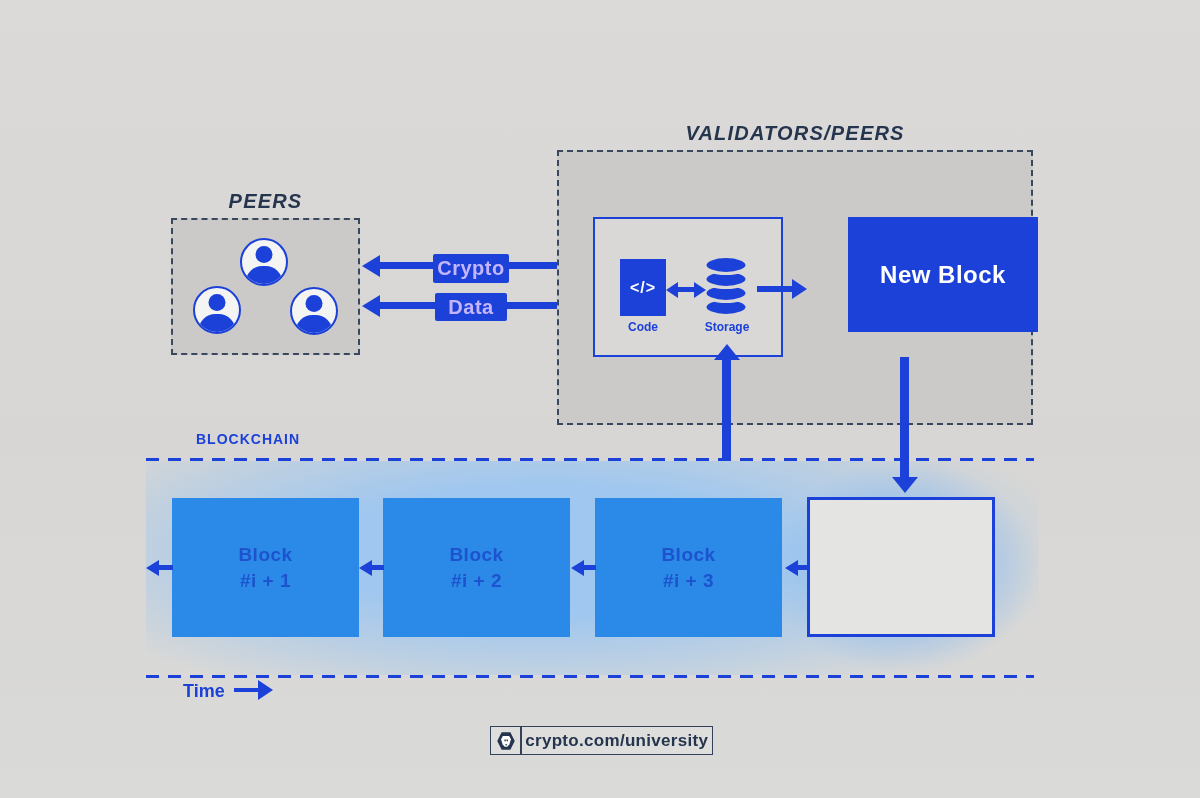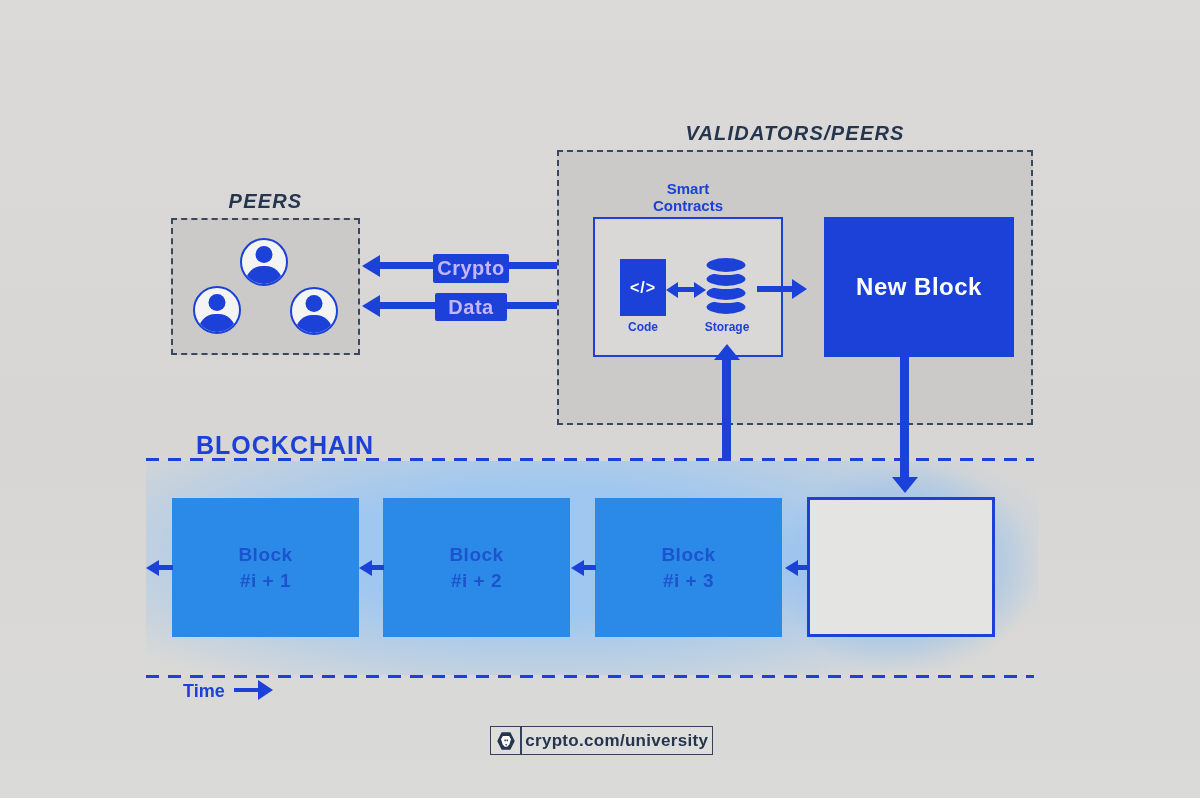--- a/index.html
+++ b/index.html
@@ -57,21 +57,21 @@
 
   .tag { position:absolute; background:#1b41d9; color:#c4b5fd; font-weight:bold; font-size:20px;
     display:flex; align-items:center; justify-content:center; border-radius:2px; letter-spacing:0.5px; }
 
   
   .sc-box { position:absolute; left:593px; top:217px; width:190px; height:140px; background:#d9d8d6; border:2px solid #1b41d9; }
   .code-box { position:absolute; left:620px; top:259px; width:46px; height:57px; background:#1b41d9; color:#fff;
     display:flex; align-items:center; justify-content:center; font-size:16px; font-weight:bold; letter-spacing:1px; }
   .mini-label { position:absolute; font-size:12px; font-weight:bold; color:#1b41d9; text-align:center; }
 
-  .new-block { position:absolute; left:824px; top:217px; width:190px; height:140px; background:#1b41d9;
+  .new-block { position:absolute; left:848px; top:217px; width:190px; height:115px; background:#1b41d9;
     display:flex; align-items:center; justify-content:center; color:#fff; font-size:24px; font-weight:bold; letter-spacing:0.5px; }
 
   
   .chain-band { position:absolute; left:146px; top:461px; width:892px; height:214px;
     background:radial-gradient(ellipse 60% 75% at 45% 42%, rgba(156,198,241,0.95) 40%, rgba(156,198,241,0.4) 76%, rgba(156,198,241,0) 100%); }
   .chain-glow { position:absolute; left:775px; top:462px; width:260px; height:212px;
     background:radial-gradient(ellipse at center, rgba(120,178,244,0.9) 0%, rgba(120,178,244,0) 72%); }
   .dash-line { position:absolute; height:3px;
     background:repeating-linear-gradient(90deg,#1b41d9 0 13px, transparent 13px 22px); }
 
@@ -111,42 +111,38 @@
   </div>
 
   <div class="dbl-arrow" style="left:380px; top:262px; width:190px;"></div>
   <div class="tag" style="left:433px; top:254px; width:76px; height:29px;">Crypto</div>
   <div class="dbl-arrow" style="left:380px; top:302px; width:190px;"></div>
   <div class="tag" style="left:435px; top:293px; width:72px; height:28px;">Data</div>
 
   <div class="section-label" style="left:557px; top:122px; width:476px;">VALIDATORS/PEERS</div>
   <div class="dashed-panel" style="left:557px; top:150px; width:476px; height:275px;"></div>
 
-  <div class="mini-label" style="left:593px; top:180px; width:190px; font-size:15px; line-height:1.15;">
-    <div>Smart</div>
-    <div>Contracts</div>
-  </div>
   <div class="sc-box"></div>
   <div class="code-box">&lt;/&gt;</div>
   <div class="mini-label" style="left:608px; top:320px; width:70px;">Code</div>
 
   <svg style="position:absolute; left:702px; top:255px;" width="48" height="62" viewBox="0 0 48 62">
     <ellipse cx="24" cy="52" rx="21" ry="8.5" fill="#1b41d9" stroke="#d9d8d6" stroke-width="3"></ellipse>
     <ellipse cx="24" cy="38" rx="21" ry="8.5" fill="#1b41d9" stroke="#d9d8d6" stroke-width="3"></ellipse>
     <ellipse cx="24" cy="24" rx="21" ry="8.5" fill="#1b41d9" stroke="#d9d8d6" stroke-width="3"></ellipse>
     <ellipse cx="24" cy="10" rx="21" ry="8.5" fill="#1b41d9" stroke="#d9d8d6" stroke-width="3"></ellipse>
   </svg>
   <div class="mini-label" style="left:692px; top:320px; width:70px;">Storage</div>
 
   <div class="sm-dbl-arrow" style="left:678px; top:287px; width:16px;"></div>
   <div class="r-arrow" style="left:757px; top:286px; width:35px;"></div>
 
   <div class="new-block">New Block</div>
 
-  <div class="blue-label" style="position:absolute; left:196px; top:431px; font-size:25px; letter-spacing:1px;">BLOCKCHAIN</div>
+  <div class="blue-label" style="position:absolute; left:196px; top:431px; font-size:14px; letter-spacing:1px;">BLOCKCHAIN</div>
   <div class="chain-band"></div>
   <div class="chain-glow"></div>
   <div class="dash-line" style="left:146px; top:458px; width:888px;"></div>
   <div class="dash-line" style="left:146px; top:675px; width:888px;"></div>
 
   <div class="v-arrow up" style="left:722px; top:360px; height:101px;"></div>
   <div class="v-arrow down" style="left:900px; top:357px; height:120px;"></div>
 
   <div class="chain-block" style="left:172px;">
     <div>Block</div>

